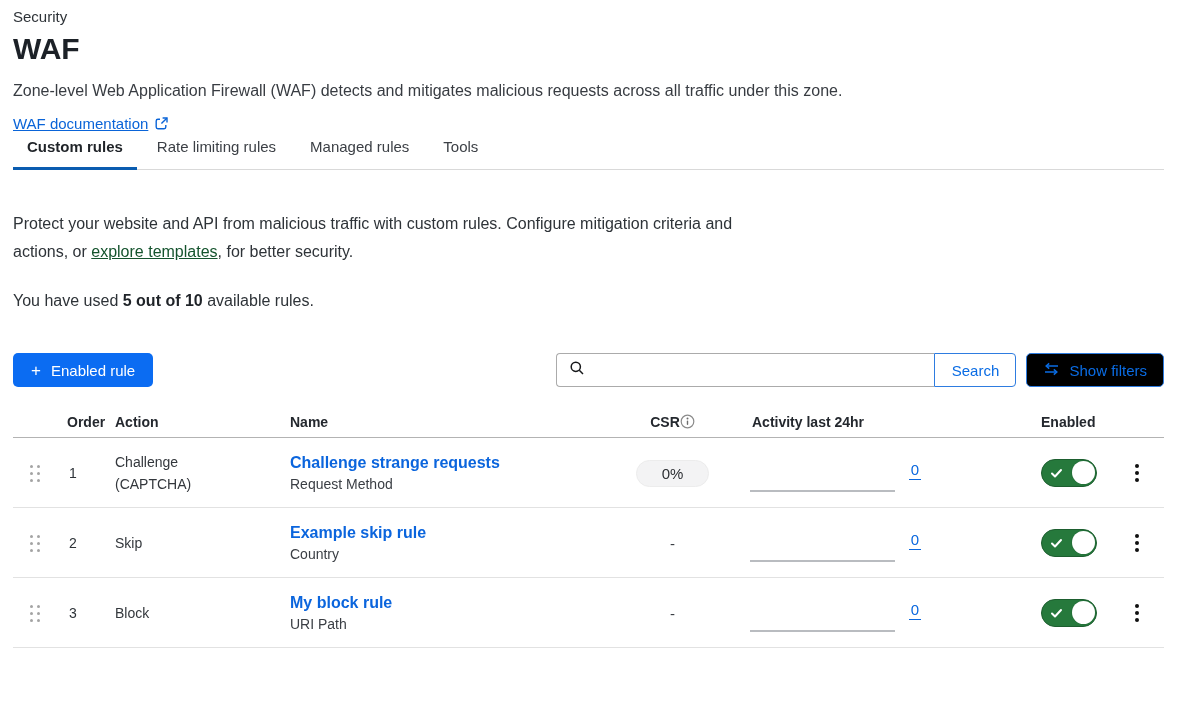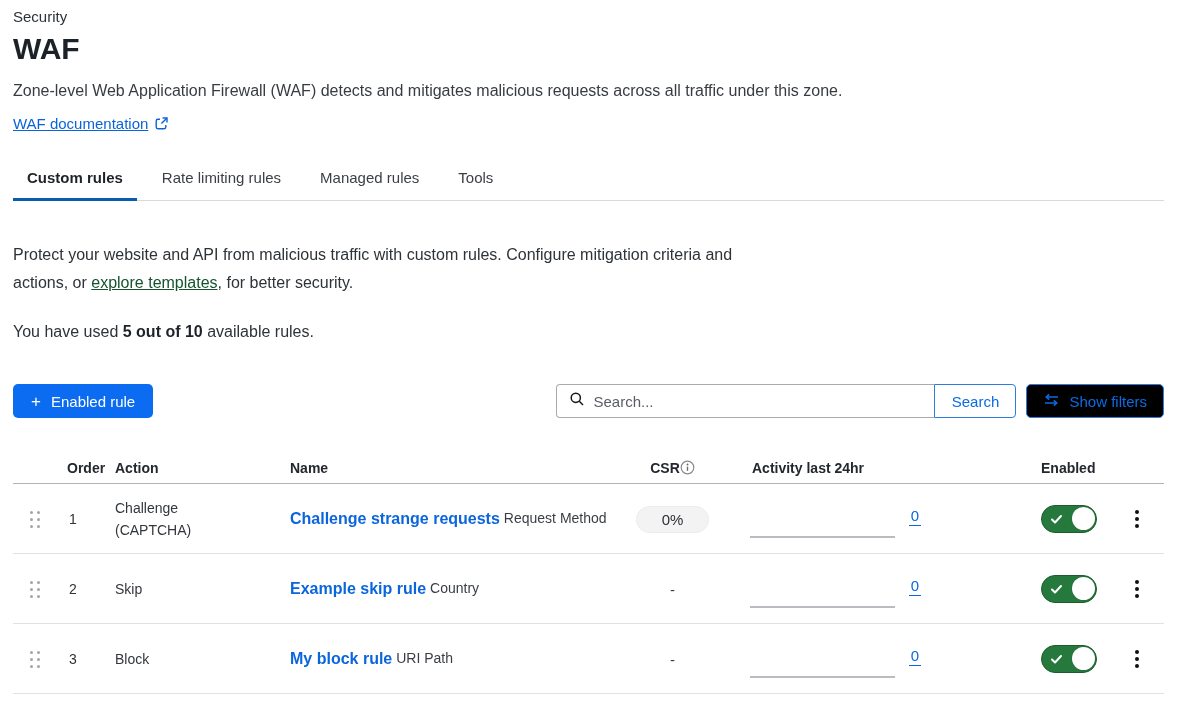--- a/index.html
+++ b/index.html
@@ -13,21 +13,21 @@
 
   
   .eyebrow { font-size:15px; color:#2e3338; }
   .page-title { font-size:30px; font-weight:700; color:#1c2127; margin-top:7px; }
   .page-desc { font-size:16px; color:#383c42; margin-top:16px; }
   .doc-row { margin-top:15px; display:flex; align-items:center; gap:6px; }
   .doc-link { font-size:15px; color:#0a64d8; text-decoration:underline; cursor:pointer; }
   .ext-icon { display:inline-flex; }
 
   
-  .tabs { margin-top:31px; display:flex; gap:11px; border-bottom:1px solid #d9d9d9; }
+  .tabs { display:flex; gap:6px; border-bottom:1px solid #d9d9d9; }
   .tab {
     padding:6px 14px 12px; font-size:15px; color:#3c4046;
     border-bottom:3px solid transparent; margin-bottom:-1px; cursor:pointer; white-space:nowrap;
   }
   .tab.active { font-weight:700; color:#1f2328; border-bottom-color:#0a5cb0; }
 
   
   .intro { margin-top:40px; font-size:16px; line-height:28px; max-width:742px; color:#2e3338; }
   .inline-link { color:#14532d; text-decoration:underline; cursor:pointer; }
   .usage { margin-top:26px; font-size:16px; color:#2e3338; }
@@ -53,39 +53,39 @@
   .btn-search {
     width:82px; height:34px; background:#fff; border:1.5px solid #2e7ce0; border-radius:0 4px 4px 0;
     color:#0a6ce4; font-size:15px; font-family:inherit; cursor:pointer;
   }
   .btn-filters {
     height:34px; padding:0 16px; background:#000000; border:1.5px solid #2e7ce0; border-radius:5px;
     color:#0a6ce4; font-size:15px; font-family:inherit; display:inline-flex; align-items:center; gap:9px; cursor:pointer;
   }
 
   
-  .rules-table { margin-top:34px; }
+  .rules-table { margin-top:19px; }
   .grid {
     display:grid;
     grid-template-columns:44px 58px 175px 330px 105px 220px 1fr 84px 55px;
     align-items:center;
   }
   .thead { height:32px; border-bottom:1px solid #b3b3b3; font-size:14px; font-weight:700; color:#24282e; }
   .th-order { padding-left:10px; }
   .th-csr { justify-self:center; display:flex; align-items:center; }
   .th-activity { padding-left:27px; }
   .th-enabled { padding-left:16px; }
   .trow { height:70px; border-bottom:1px solid #e2e2e2; font-size:14px; }
 
   .drag-handle { justify-self:center; display:grid; grid-template-columns:3px 3px; gap:4px; cursor:grab; }
   .drag-handle i { width:3px; height:3px; border-radius:50%; background:#a4a4a4; }
 
   .cell-order { padding-left:12px; color:#2e3338; }
   .cell-action { color:#33373c; line-height:22px; max-width:108px; }
-  .cell-name { display:flex; gap:4px; }
+  .cell-name { display:flex; flex-direction:column; gap:4px; }
   .rule-name { font-size:16px; font-weight:700; color:#0b65dd; text-decoration:none; cursor:pointer; }
   .rule-expr { font-size:14px; color:#3a3e44; }
 
   .cell-csr { justify-self:center; text-align:center; }
   .csr-badge {
     display:inline-block; min-width:73px; padding:4px 0; background:#f3f3f4; border:1px solid #ececec;
     border-radius:14px; font-size:15px; color:#2c2f33;
   }
   .csr-dash { font-size:15px; color:#3b3f45; }
 
@@ -149,21 +149,20 @@
     </button>
     <div class="toolbar-right">
       <div class="search-group">
         <div class="search-input-wrap">
           <span>
             <svg width="16" height="16" viewBox="0 0 16 16">
               <circle cx="6.8" cy="6.8" r="4.6" fill="none" stroke="#17181a" stroke-width="1.5"></circle>
               <line x1="10.3" y1="10.3" x2="14" y2="14" stroke="#17181a" stroke-width="1.5"></line>
             </svg>
           </span>
-          <input type="text" placeholder="Search..." style="">
         </div>
         <button class="btn-search">Search</button>
       </div>
       <button class="btn-filters">
         <span>
           <svg width="17" height="14" viewBox="0 0 17 14">
             <path d="M15 4H4" fill="none" stroke="#0a6ce4" stroke-width="1.5"></path>
             <path d="M6.2 1.4L3.2 4l3 2.6" fill="none" stroke="#0a6ce4" stroke-width="1.5"></path>
             <path d="M2 10h11" fill="none" stroke="#0a6ce4" stroke-width="1.5"></path>
             <path d="M10.8 7.4l3 2.6-3 2.6" fill="none" stroke="#0a6ce4" stroke-width="1.5"></path>

